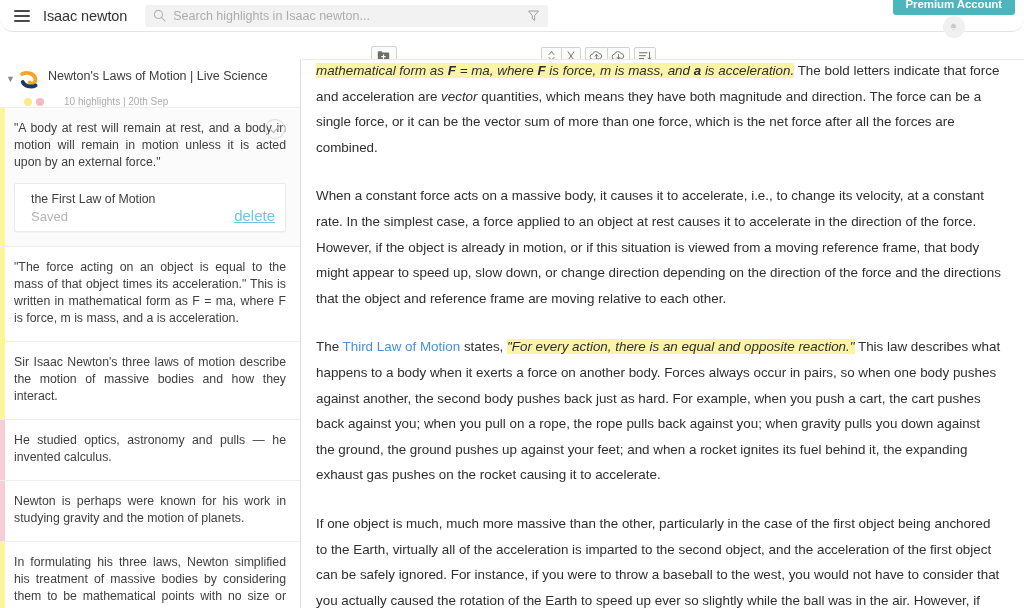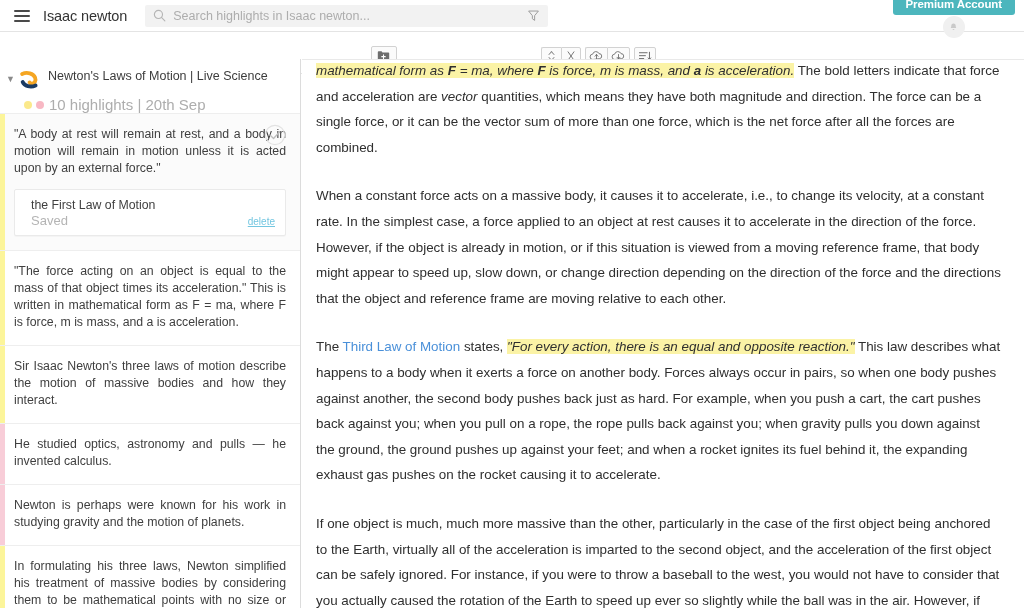--- a/index.html
+++ b/index.html
@@ -10,21 +10,21 @@
     font-family: "Liberation Sans", sans-serif;
     -webkit-font-smoothing: antialiased;
   }
 
   
   #topbar {
     position: absolute; top: 0; left: 0;
     width: 1024px; height: 32px;
     background: #ffffff;
     border-bottom: 1px solid #e4e4e4;
-    display: flex; align-items: center;
+    display: flex; align-items: center; border-radius: 13px;
   }
   #hamburger {
     width: 30px; height: 31px;
     display: flex; flex-direction: column; align-items: center; justify-content: center;
     gap: 3px; cursor: pointer; margin-left: 7px;
   }
   #hamburger i { display:block; width: 16px; height: 2px; background: #4a4a4a; border-radius: 1px; }
   #app-title {
     font-size: 14.5px; color: #333; margin-left: 6px; white-space: nowrap;
     letter-spacing: -0.1px;
@@ -148,21 +148,21 @@
   }
   #src-favicon {
     width: 22px; height: 22px; flex: 0 0 auto;
     background: #fff; border-radius: 1px; margin-top: 1px;
     position: relative; overflow: hidden;
   }
   #src-meta { margin-left: 8px; }
   #src-title { font-size: 12.5px; color: #3c3c3c; line-height: 16px; }
   #src-sub { display: flex; align-items: center; gap: 4px; margin-top: 5px; margin-left: 24px; }
   .dot { width: 8px; height: 8px; border-radius: 50%; flex:0 0 auto; }
-  #src-sub-text { font-size: 15px; color: #adadad; margin-left: 1px; }
+  #src-sub-text { font-size: 10px; color: #adadad; margin-left: 16px; }
 
   .hl-block {
     position: relative;
     padding: 12px 14px 14px 14px;
     border-bottom: 1px solid #eeeeee;
   }
   .hl-block::before {
     content: ""; position: absolute; left: 0; top: 0; bottom: 0;
     width: 5px;
   }
@@ -182,21 +182,21 @@
     background: #ffffff;
     border: 1px solid #eaeaea;
     border-radius: 2px;
     padding: 8px 10px 7px 16px;
     box-shadow: 0 1px 1px rgba(0,0,0,0.03);
   }
   #note-title { font-size: 12.3px; color: #3f3f3f; }
   #note-foot { display: flex; align-items: baseline; margin-top: 1px; }
   #note-status { font-size: 13px; color: #b4b4b4; }
   #note-delete {
-    margin-left: auto; font-size: 10px; color: #73c6e0;
+    margin-left: auto; font-size: 15px; color: #73c6e0;
     text-decoration: underline; cursor: pointer; text-align: center;
   }
 
   
   #main {
     position: absolute; top: 59px; left: 302px;
     width: 722px; height: 549px;
     background: #ffffff;
     overflow: hidden;
     padding: 0 22px 0 14px;

